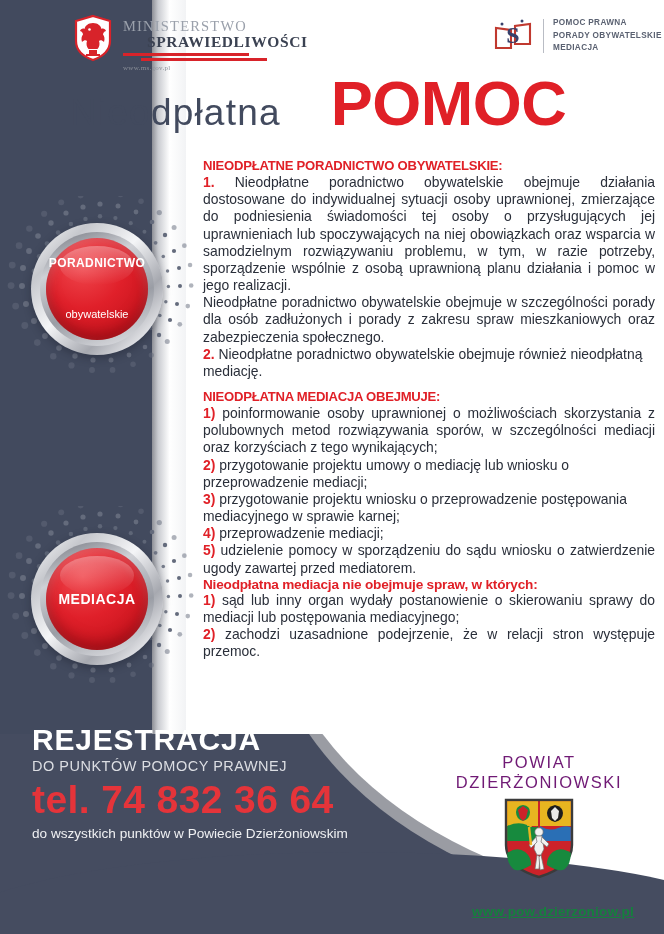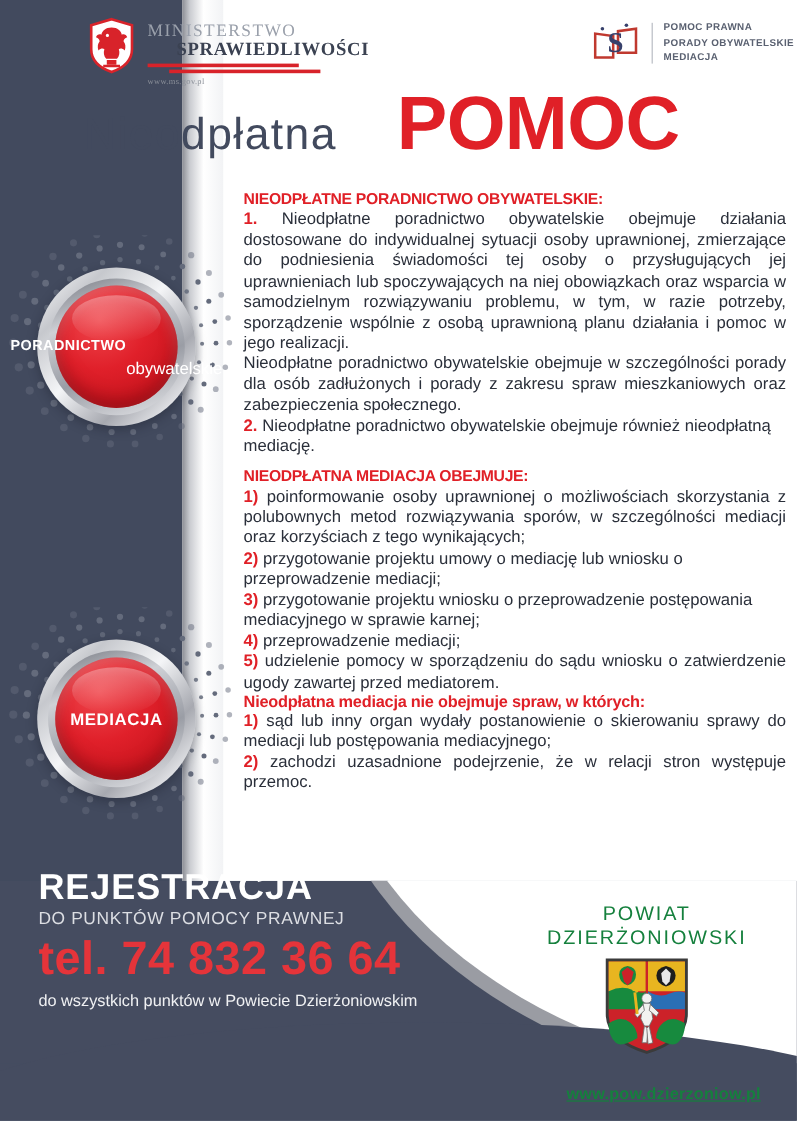--- a/index.html
+++ b/index.html
@@ -56,39 +56,39 @@
   .badge-ring2 {
     position:absolute; inset:9px;
     border-radius:50%;
     background:linear-gradient(160deg,#6f727b 0%,#cfd1d6 30%,#9a9da5 62%,#e7e8eb 100%);
   }
   .badge-face {
     position:absolute; inset:15px;
     border-radius:50%;
     background:radial-gradient(circle at 36% 28%, #f0474d 0%, #e0202a 42%, #c8141d 78%, #a90f17 100%);
     box-shadow:inset 0 -7px 13px rgba(120,8,14,.55), inset 0 5px 11px rgba(255,255,255,.25);
-    display:flex; flex-direction:row;
+    display:flex; flex-direction:column;
     align-items:center; justify-content:center;
     text-align:center;
   }
   .badge-face::after {
     content:"";
     position:absolute; left:14%; top:8%;
     width:72%; height:38%;
     border-radius:50%;
     background:linear-gradient(180deg, rgba(255,255,255,.32), rgba(255,255,255,0));
     pointer-events:none;
   }
   .badge-l1 {
     color:#fff; font-weight:bold;
     font-size:12px; letter-spacing:.4px;
     line-height:1.1; position:relative; z-index:2;
   }
   .badge-l2 {
-    color:#fff; font-size:14px;
+    color:#fff; font-size:11px;
     line-height:1.2; position:relative; z-index:2;margin-top:37px;
   }
   .badge-single {
     color:#fff; font-weight:bold;
     font-size:14px; letter-spacing:.5px;
     position:relative; z-index:2;
   }
 
   
   .logo-ms {
@@ -226,21 +226,21 @@
     color:#f0f1f3; font-size:13.6px;
     margin-top:5px;
   }
 
   
   .county {
     position:absolute; right:30px; top:752px;
     z-index:9; text-align:center; width:190px;
   }
   .county-name {
-    color:#15803d; font-size:16.5px;
+    color:#701a75; font-size:16.5px;
     letter-spacing:1.6px; line-height:1.22;
   }
   .crest { margin:5px auto 0; width:72px; height:82px; }
 
   .site-url {
     position:absolute; right:30px; bottom:15px;
     color:#15803d; font-weight:bold;
     font-size:13.5px; letter-spacing:.2px;
     z-index:10;
   }

